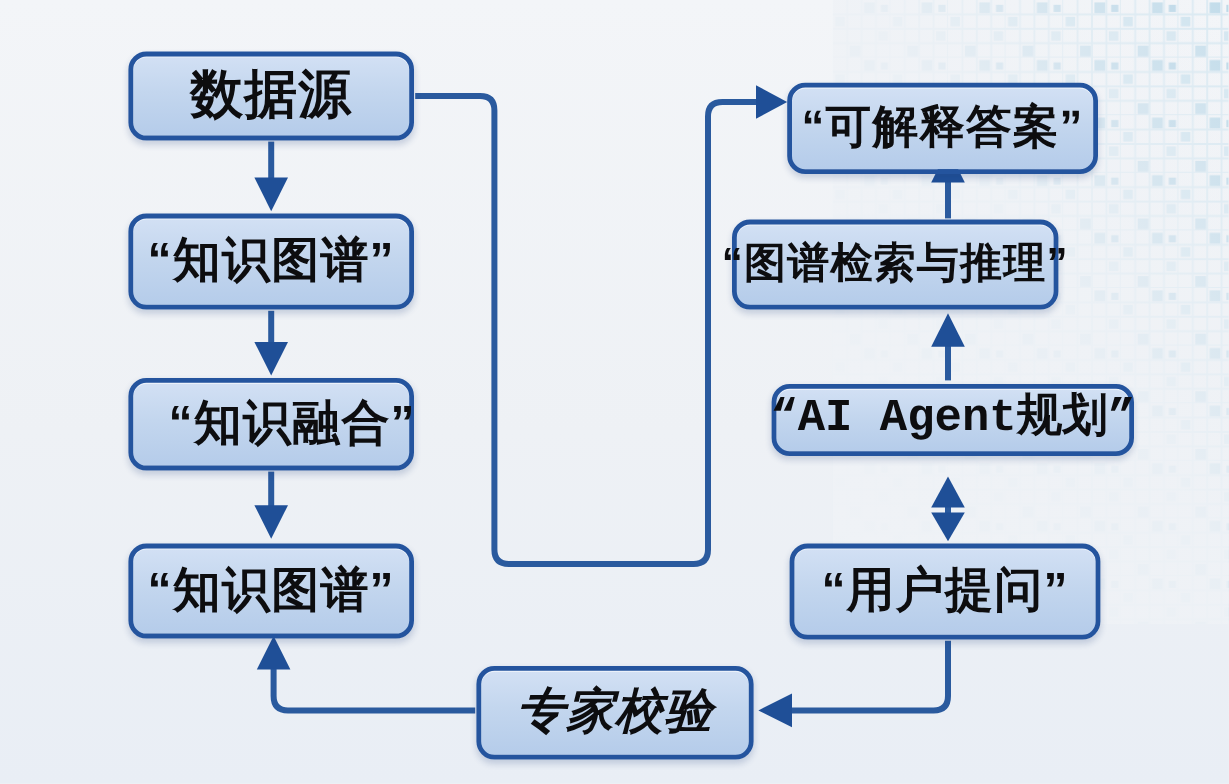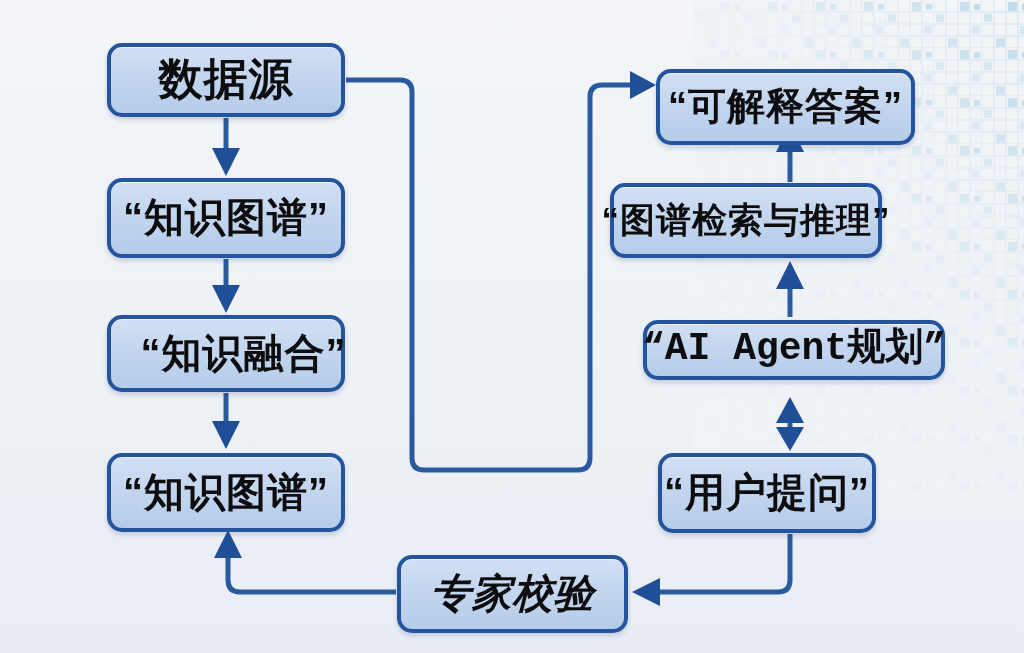--- a/index.html
+++ b/index.html
@@ -32,21 +32,21 @@
   }
   .node span{display:block;line-height:1;padding-bottom:2px;}
   
   .n-data-source        {left:107px;top:43px; width:238px;height:74px;font-size:44px;}
   .n-knowledge-extract  {left:107px;top:178px;width:238px;height:80px;font-size:40px;}
   .n-knowledge-fusion   {left:107px;top:315px;width:238px;height:77px;font-size:40px;padding-left:35px;}
   .n-knowledge-graph    {left:107px;top:453px;width:238px;height:79px;font-size:40px;}
   .n-explainable-answer {left:656px;top:44px; width:259px;height:76px;font-size:38px;margin-top:25px;}
   .n-graph-retrieval    {left:610px;top:183px;width:272px;height:75px;font-size:35px;}
   .n-ai-agent           {left:643px;top:320px;width:302px;height:60px;font-size:38px;letter-spacing:0;font-family:Liberation Mono, monospace;}
-  .n-user-question      {left:658px;top:453px;width:218px;height:80px;font-size:40px;}
+  .n-user-question      {left:658px;top:453px;width:259px;height:80px;font-size:40px;}
   .n-expert-verify      {left:397px;top:555px;width:231px;height:78px;font-size:40px;font-style:italic;}
   .edge{stroke:#2a5a9e;stroke-width:5;fill:none;}
   .head{fill:#1f4f97;stroke:none;}
 </style>
 </head>
 <body>
 
 <div class="stage">
 
   <svg class="mosaic-layer" width="330" height="520" viewBox="0 0 330 520" style="top:0;">

